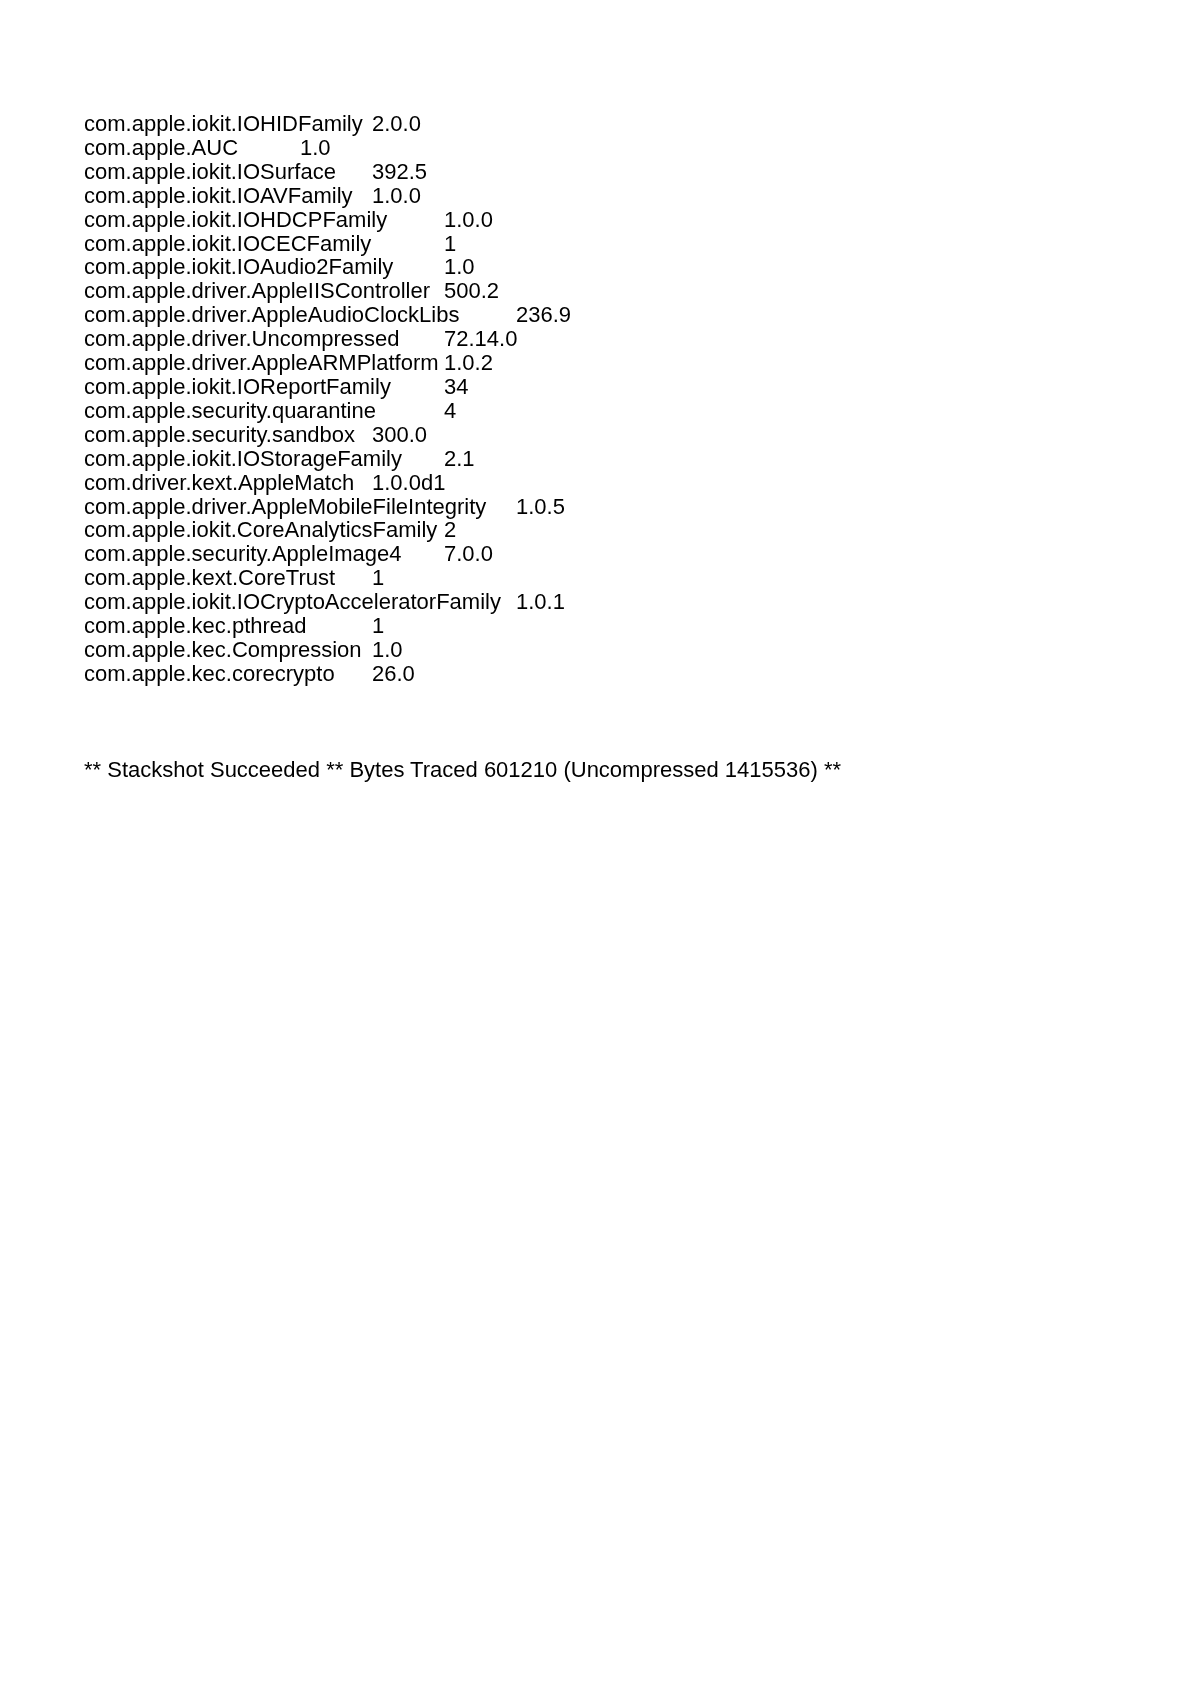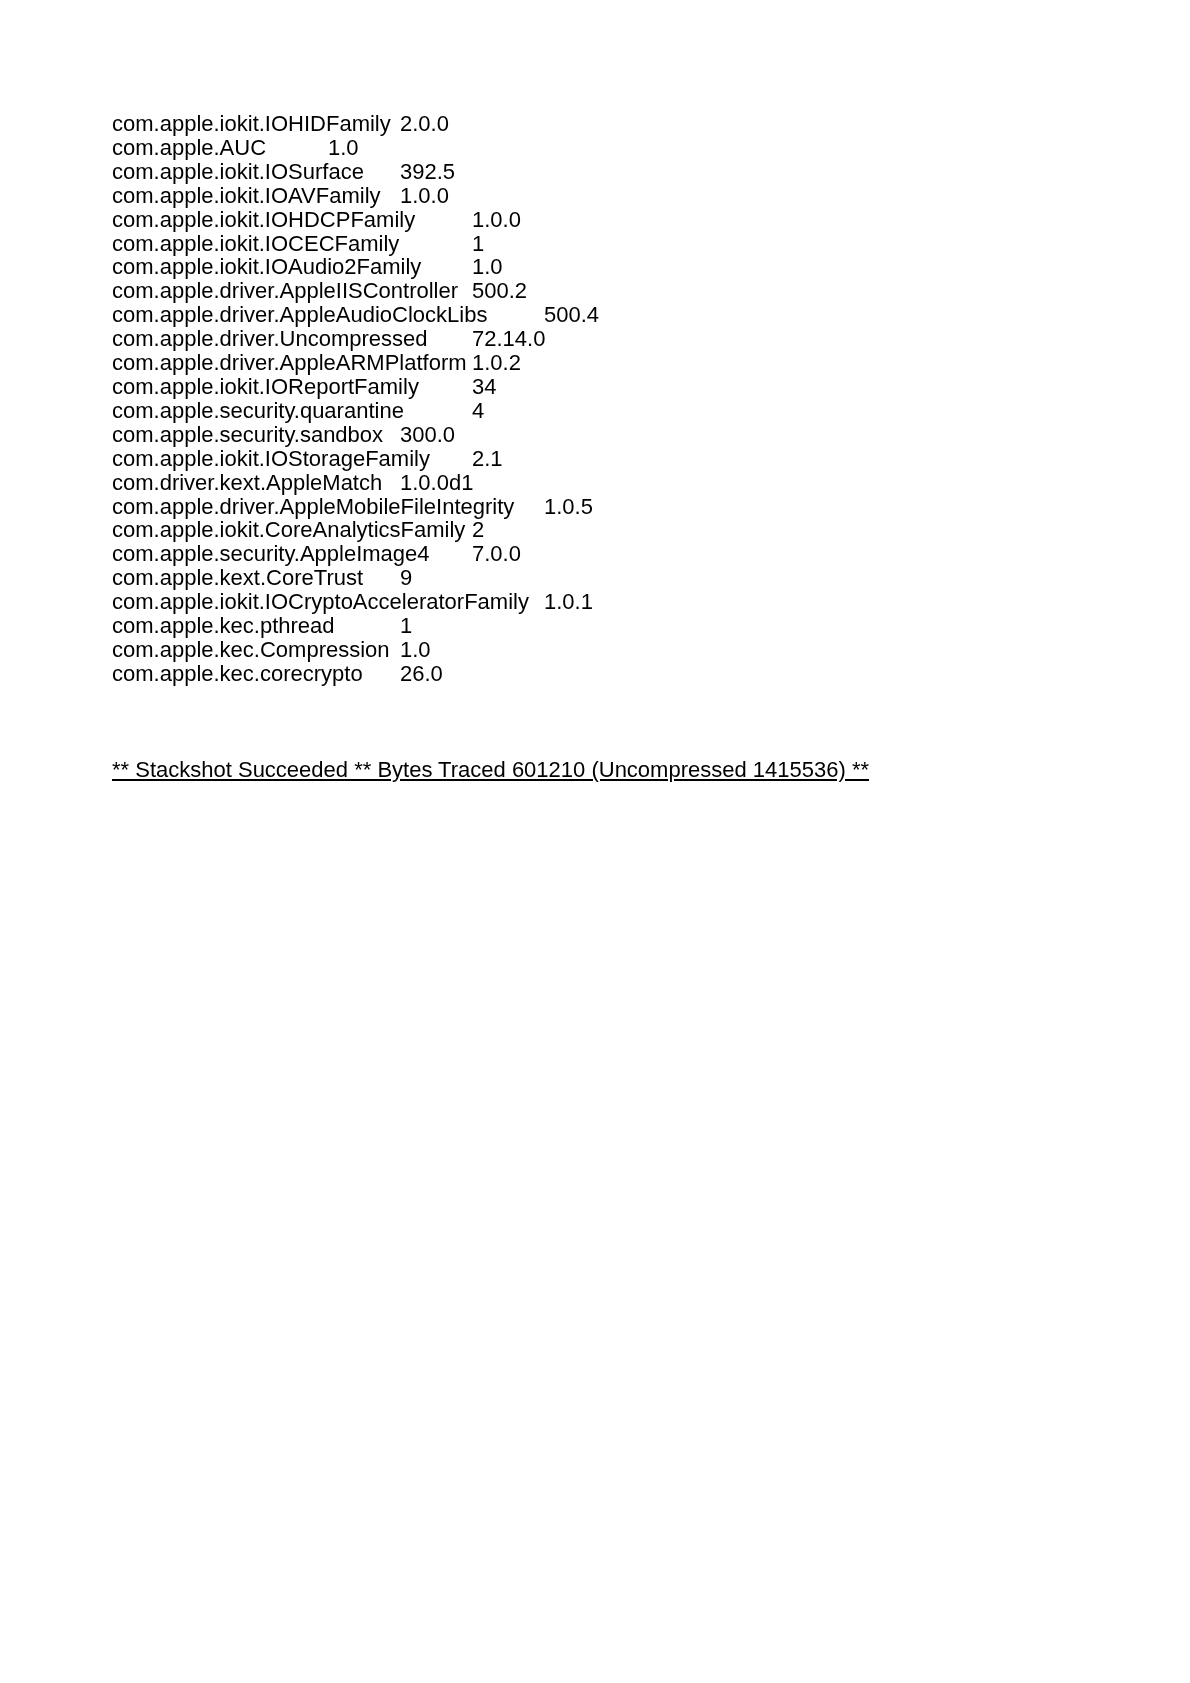--- a/index.html
+++ b/index.html
@@ -12,62 +12,61 @@
     background: #ffffff;
     position: relative;
     overflow: hidden;
     font-family: "Liberation Sans", sans-serif;
   }
   .page {
     position: absolute;
     left: 0;
     top: 112px;
     width: 1190px;
-    padding-left: 112px;
+    padding-left: 84px;
     box-sizing: border-box;
     color: #000000;
     font-size: 22px;
     line-height: 23.9px;
     letter-spacing: 0;
   }
   .kext-list .kext-line {
     white-space: pre;
     tab-size: 72px;
     -moz-tab-size: 72px;
   }
   .stackshot-line {
     margin-top: 72px; 
     white-space: pre;
-    text-decoration: underline;
   }
 </style>
 </head>
 <body>
 
 <main class="page">
   <div class="kext-list">
       <div class="kext-line">com.apple.iokit.IOHIDFamily	2.0.0</div>
       <div class="kext-line">com.apple.AUC	1.0</div>
       <div class="kext-line">com.apple.iokit.IOSurface	392.5</div>
       <div class="kext-line">com.apple.iokit.IOAVFamily	1.0.0</div>
       <div class="kext-line">com.apple.iokit.IOHDCPFamily	1.0.0</div>
       <div class="kext-line">com.apple.iokit.IOCECFamily	1</div>
       <div class="kext-line">com.apple.iokit.IOAudio2Family	1.0</div>
       <div class="kext-line">com.apple.driver.AppleIISController	500.2</div>
-      <div class="kext-line">com.apple.driver.AppleAudioClockLibs	500.4</div>
+      <div class="kext-line">com.apple.driver.AppleAudioClockLibs	236.9</div>
       <div class="kext-line">com.apple.driver.Uncompressed	72.14.0</div>
       <div class="kext-line">com.apple.driver.AppleARMPlatform	1.0.2</div>
       <div class="kext-line">com.apple.iokit.IOReportFamily	34</div>
       <div class="kext-line">com.apple.security.quarantine	4</div>
       <div class="kext-line">com.apple.security.sandbox	300.0</div>
       <div class="kext-line">com.apple.iokit.IOStorageFamily	2.1</div>
       <div class="kext-line">com.driver.kext.AppleMatch	1.0.0d1</div>
       <div class="kext-line">com.apple.driver.AppleMobileFileIntegrity	1.0.5</div>
       <div class="kext-line">com.apple.iokit.CoreAnalyticsFamily	2</div>
       <div class="kext-line">com.apple.security.AppleImage4	7.0.0</div>
-      <div class="kext-line">com.apple.kext.CoreTrust	9</div>
+      <div class="kext-line">com.apple.kext.CoreTrust	1</div>
       <div class="kext-line">com.apple.iokit.IOCryptoAcceleratorFamily	1.0.1</div>
       <div class="kext-line">com.apple.kec.pthread	1</div>
       <div class="kext-line">com.apple.kec.Compression	1.0</div>
       <div class="kext-line">com.apple.kec.corecrypto	26.0</div>
     </div>
   <div class="stackshot-line">** Stackshot Succeeded ** Bytes Traced 601210 (Uncompressed 1415536) **</div>
 </main>
 
 </body></html>

